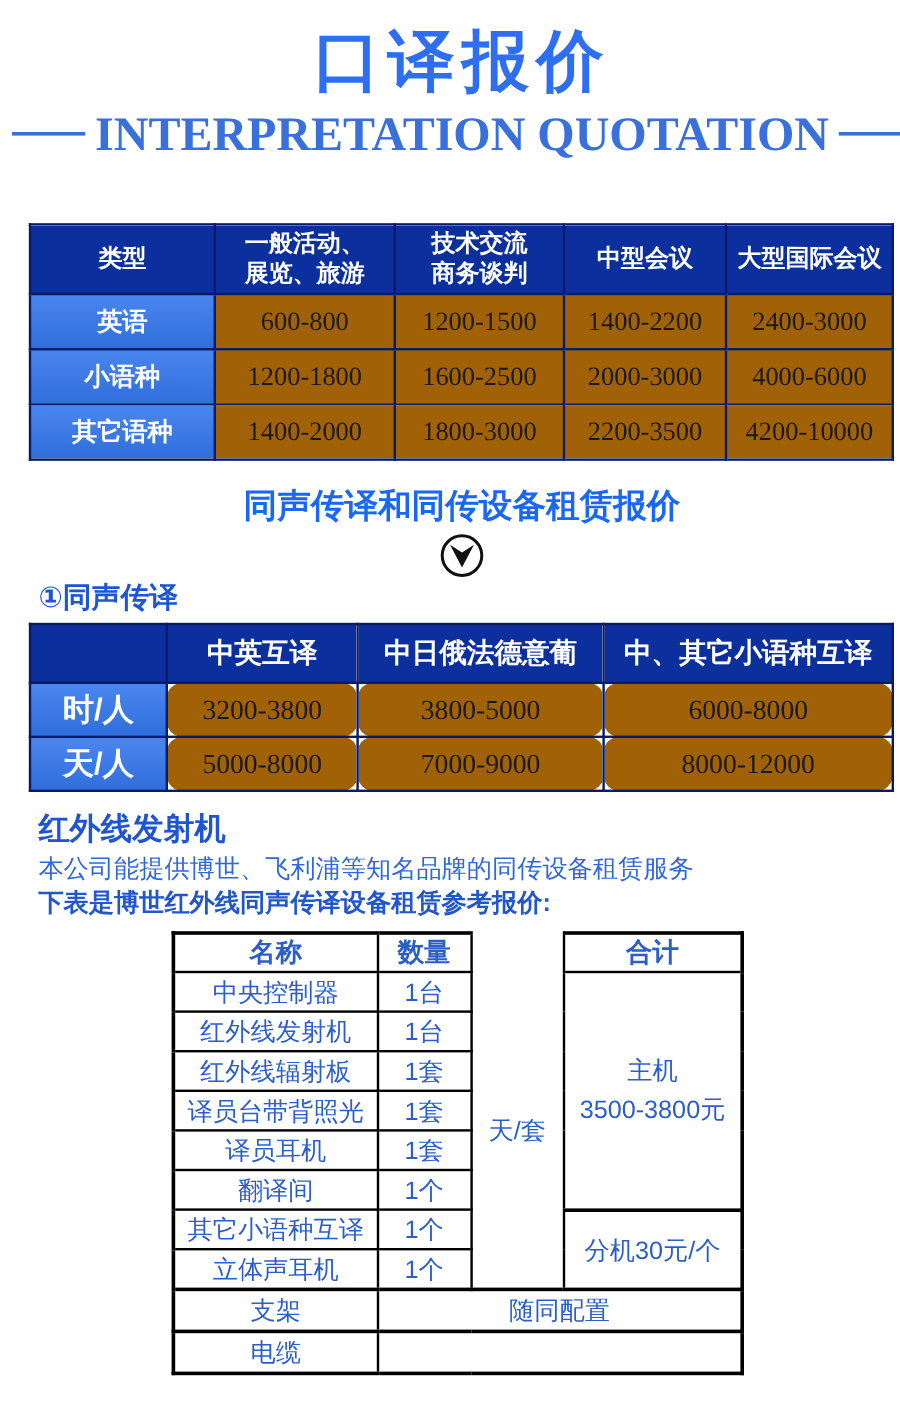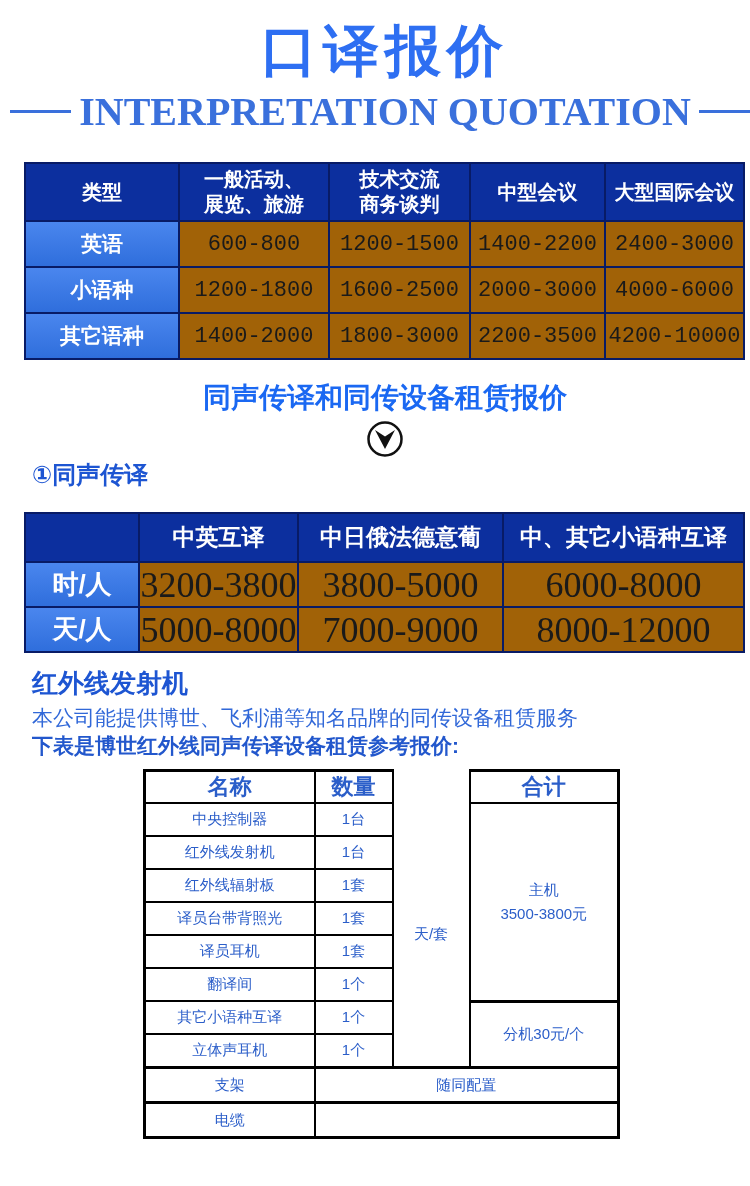--- a/index.html
+++ b/index.html
@@ -26,43 +26,43 @@
     border:2px solid #081b66;text-align:center;vertical-align:middle;
     padding:0;overflow:hidden;
   }
   td.navy{background:#0c2f9e;color:#ffffff;font-weight:bold;font-size:20px;
           line-height:1.25;white-space:pre-line;}
   td.label{background:linear-gradient(#4a86ee,#2f6edc);color:#ffffff;
            font-weight:bold;font-size:21px;}
   td.val{background:#a16207;color:#1a1a1a;
          font-family:"Liberation Serif","DejaVu Serif",serif;font-size:22px;}
   .t1 .hrow td{height:56px;}
-  .t1 .drow td{height:44px;font-family:Liberation Mono, monospace;}
+  .t1 .drow td{height:44px;}
   .t2 td.navy{font-size:23px;}
   .t2 td.label{font-size:26px;}
-  .t2 td.val{font-size:36px;}
+  .t2 td.val{font-size:23px;border-radius:13px;}
   .t2 .hrow td{height:47px;}
   .t2 .drow td{height:43px;}
   
   .mid-heading{margin-top:20px;text-align:center;font-size:28px;font-weight:bold;
                color:#1a68f2;line-height:1.25;}
   .arrow-wrap{margin-top:4px;text-align:center;height:40px;}
   .sub-sec{margin-left:22px;font-weight:bold;color:#1d55d2;line-height:1.3;}
   .si-heading{margin-top:0;font-size:24px;}
   .eq-heading{margin-top:14px;font-size:26px;}
   .eq-line1{margin:4px 0 0 22px;font-size:21px;color:#3168d8;line-height:1.25;}
   .eq-line2{margin:2px 0 0 22px;font-size:21px;font-weight:bold;color:#2257cc;line-height:1.25;}
   
   table.equip{
     border-collapse:collapse;table-layout:fixed;margin:10px 0 0 133px;
     color:#2b5ec9;
   }
   table.equip td{
     border:2px solid #000000;text-align:center;vertical-align:middle;
-    font-size:15px;padding:0;background:#ffffff;
+    font-size:21px;padding:0;background:#ffffff;
   }
   table.equip td.bold{font-weight:bold;font-size:22px;}
   table.equip .hrow td{height:28px;}
   table.equip .irow td{height:31px;}
   table.equip .brow td{height:32px;}
   td.open{border-top:none !important;border-bottom:none !important;}
   td.bl{border-left-width:3px !important;}
   td.br{border-right-width:3px !important;}
   td.bt{border-top-width:3px !important;}
   td.bb{border-bottom-width:3px !important;}
@@ -74,21 +74,21 @@
 <div class="page">
 
   <div class="title">口译报价</div>
 
   <div class="subtitle-row">
     <div class="rule"></div>
     <div class="subtitle">INTERPRETATION QUOTATION</div>
     <div class="rule"></div>
   </div>
 
-  <table class="blue t1" style="width:719px;margin-top:28px;">
+  <table class="blue t1" style="width:719px;margin-top:52px;">
     <colgroup>
         <col style="width:154px">
         <col style="width:150px">
         <col style="width:141px">
         <col style="width:135px">
         <col style="width:139px">
       </colgroup>
     <tbody>
       <tr class="hrow">
         <td class="navy">类型</td>
@@ -127,21 +127,21 @@
 
   <div class="arrow-wrap">
     <svg width="40" height="40" viewBox="0 0 40 40">
       <circle cx="20" cy="20" r="16.5" fill="none" stroke="#111111" stroke-width="2.5"></circle>
       <path d="M10,11 L20,30 L30,11 L20,17.5 Z" fill="#111111"></path>
     </svg>
   </div>
 
   <div class="sub-sec si-heading">①同声传译</div>
 
-  <table class="blue t2" style="width:719px;margin-top:22px;">
+  <table class="blue t2" style="width:719px;margin-top:5px;">
     <colgroup>
         <col style="width:114px">
         <col style="width:159px">
         <col style="width:205px">
         <col style="width:241px">
       </colgroup>
     <tbody>
       <tr class="hrow">
         <td class="navy"></td>
         <td class="navy">中英互译</td>

